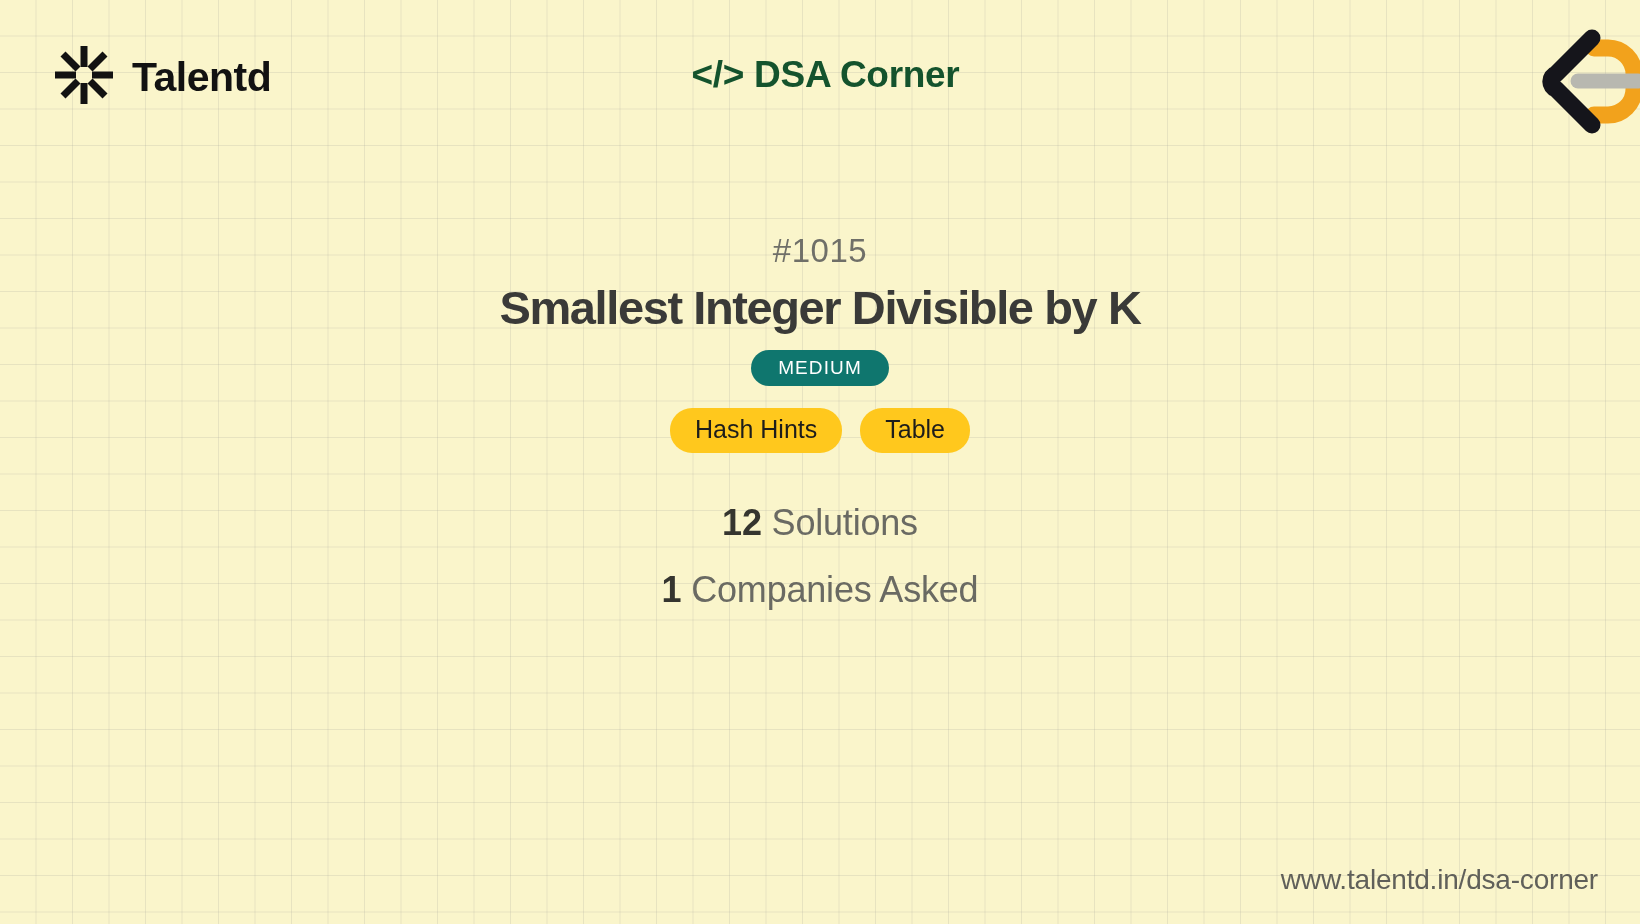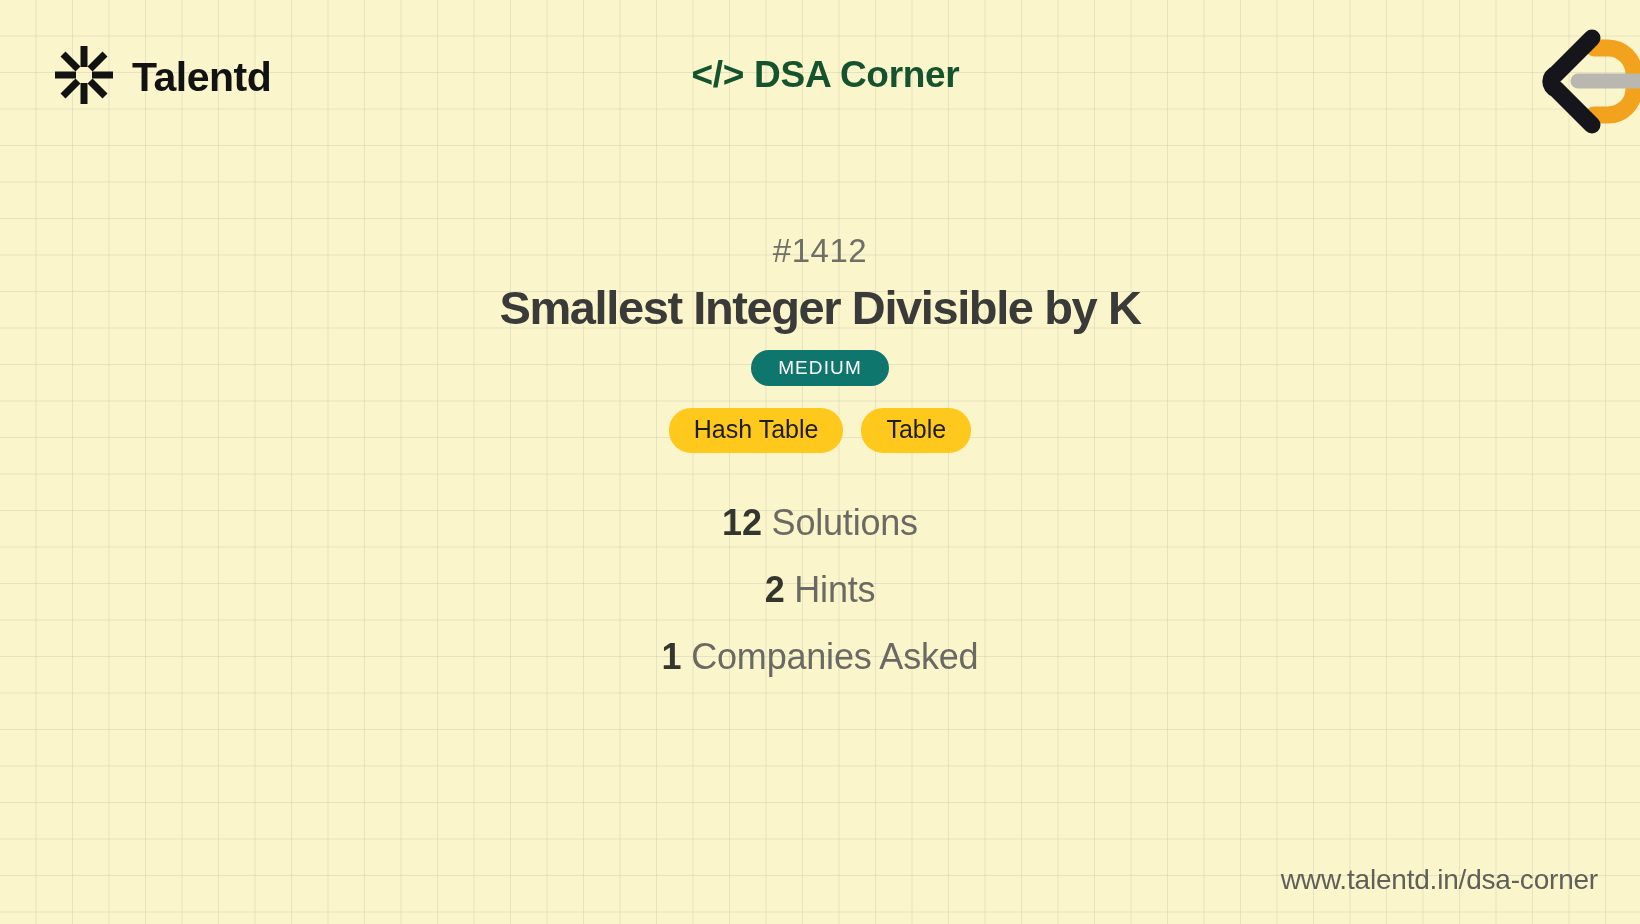--- a/index.html
+++ b/index.html
@@ -183,43 +183,39 @@
 
         <path d="M 76 14 L 40 50 A 8 8 0 0 0 40 65 L 76 101" fill="none" stroke="#15151B" stroke-width="17" stroke-linecap="round" stroke-linejoin="round"></path>
 
         <line x1="62" y1="57" x2="122" y2="57" stroke="#B8B8B0" stroke-width="15" stroke-linecap="round"></line>
       </svg>
     </div>
   </div>
 
   <div id="main">
 
-    <div id="problem-number">#1412</div>
+    <div id="problem-number">#1015</div>
 
     <h1 id="problem-title">Smallest Integer Divisible by K</h1>
 
     <div id="difficulty-row">
       <span id="difficulty-badge">MEDIUM</span>
     </div>
 
     <div id="tags-row">
-      <span class="tag-pill">Hash Table</span>
+      <span class="tag-pill">Hash Hints</span>
       <span class="tag-pill">Table</span>
     </div>
 
     <div id="stats">
       <div class="stat-line">
         <span class="stat-value">12</span>
         <span>Solutions</span>
       </div>
       <div class="stat-line">
-        <span class="stat-value">2</span>
-        <span>Hints</span>
-      </div>
-      <div class="stat-line">
         <span class="stat-value">1</span>
         <span>Companies Asked</span>
       </div>
     </div>
   </div>
 
   <div id="footer-url">www.talentd.in/dsa-corner</div>
 
 </div>
 

